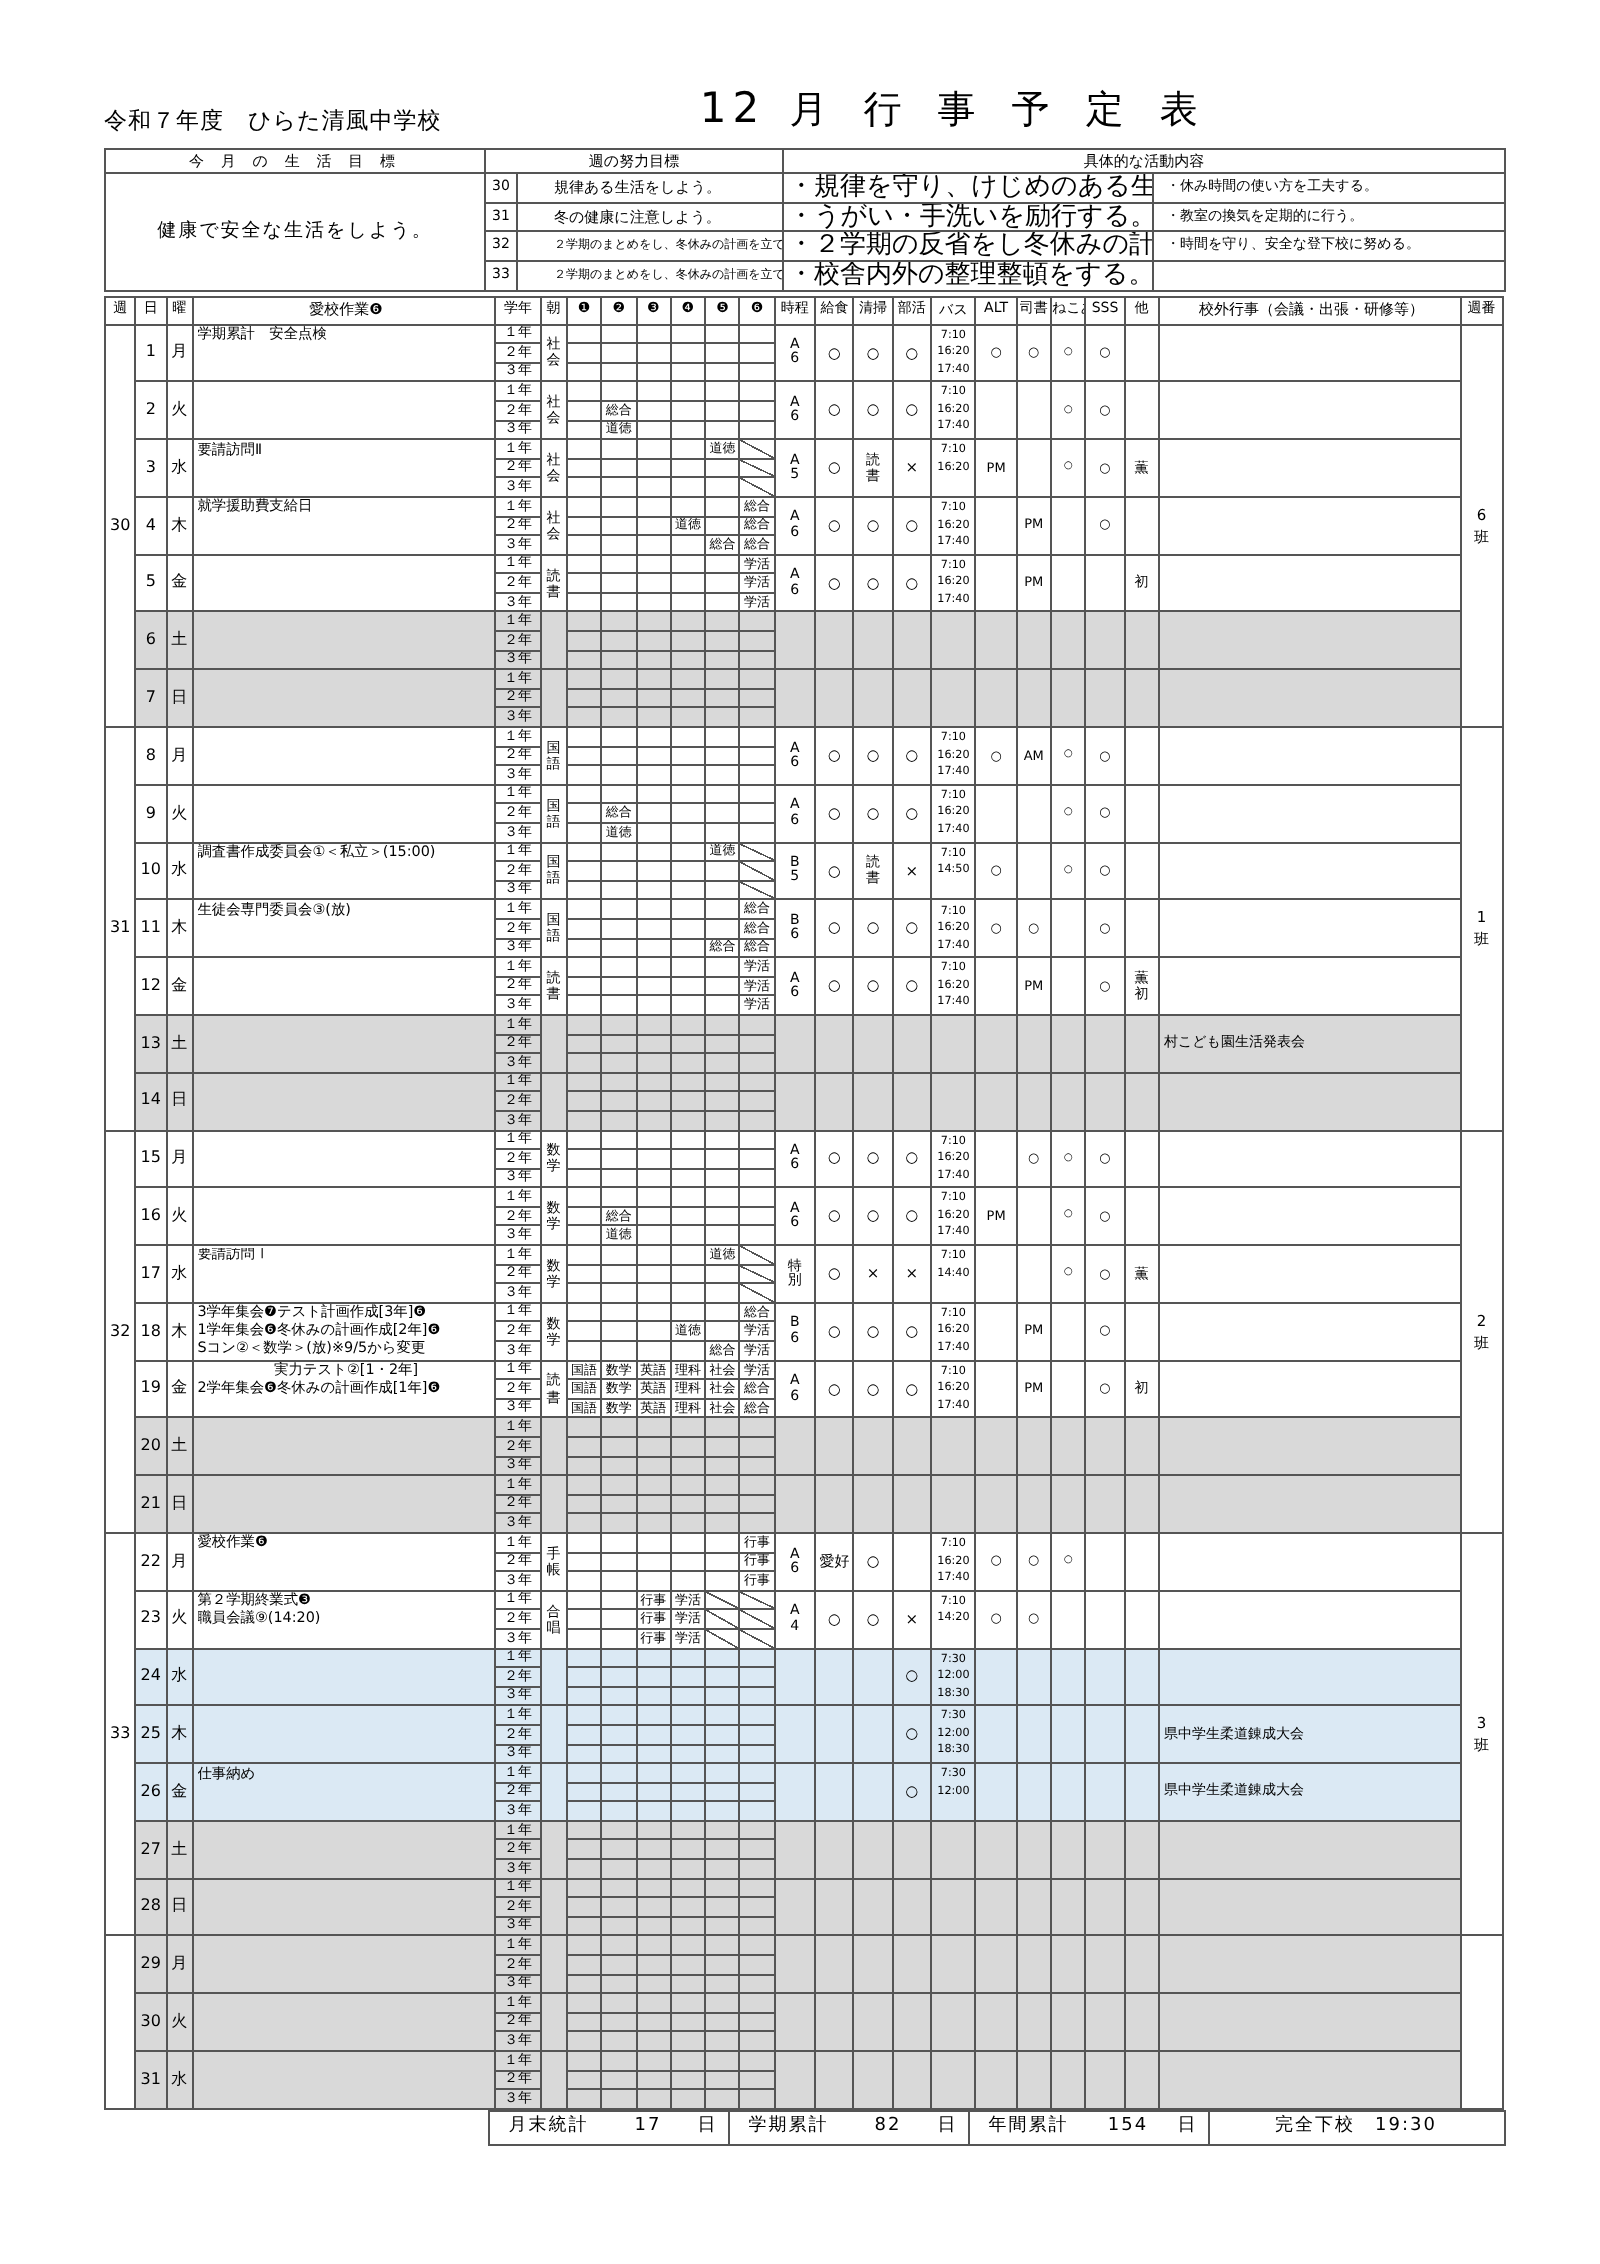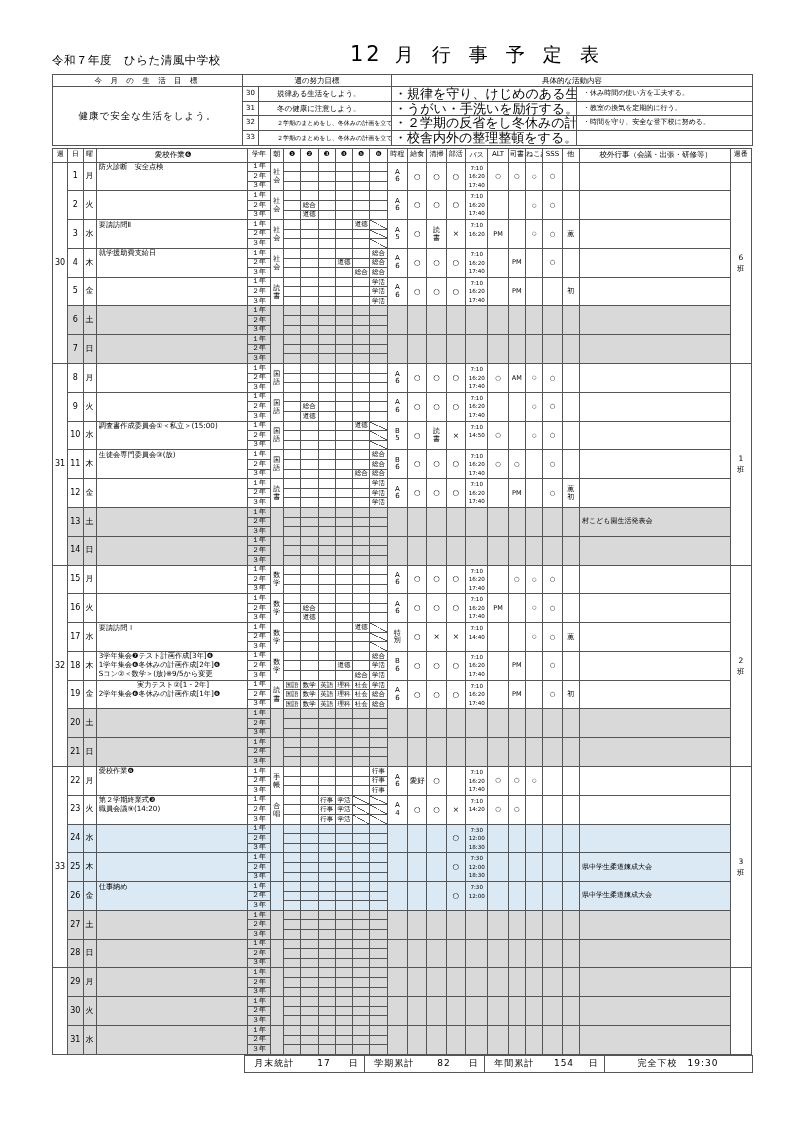--- a/index.html
+++ b/index.html
@@ -187,21 +187,21 @@
           <td class="c-sss">SSS</td>
           <td class="c-hoka">他</td>
           <td class="c-out" style="font-size: 7.5px; text-align: center;">校外行事（会議・出張・研修等）</td>
           <td class="c-ban">週番</td>
         </tr>
         <tr>
           <td class="c-week" rowspan="21" style="vertical-align: middle;">30</td>
           <td class="c-day " rowspan="3">1</td>
           <td class="c-dow " rowspan="3">月</td>
           <td class="c-ev " rowspan="3" style="vertical-align: top; padding-top: 0.5px;">
-            <div style="line-height: 8.6px; font-size: 7.2px; overflow: hidden;">防火診断　安全点検</div>
+            <div style="line-height: 8.6px; font-size: 7.2px; overflow: hidden;">学期累計　安全点検</div>
           </td>
           <td class="c-gr ">１年</td>
           <td class="c-mor " rowspan="3">
             <div class="vwrite">
               <div>社</div>
               <div>会</div>
             </div>
           </td>
           <td class="c-p "></td>
           <td class="c-p "></td>

